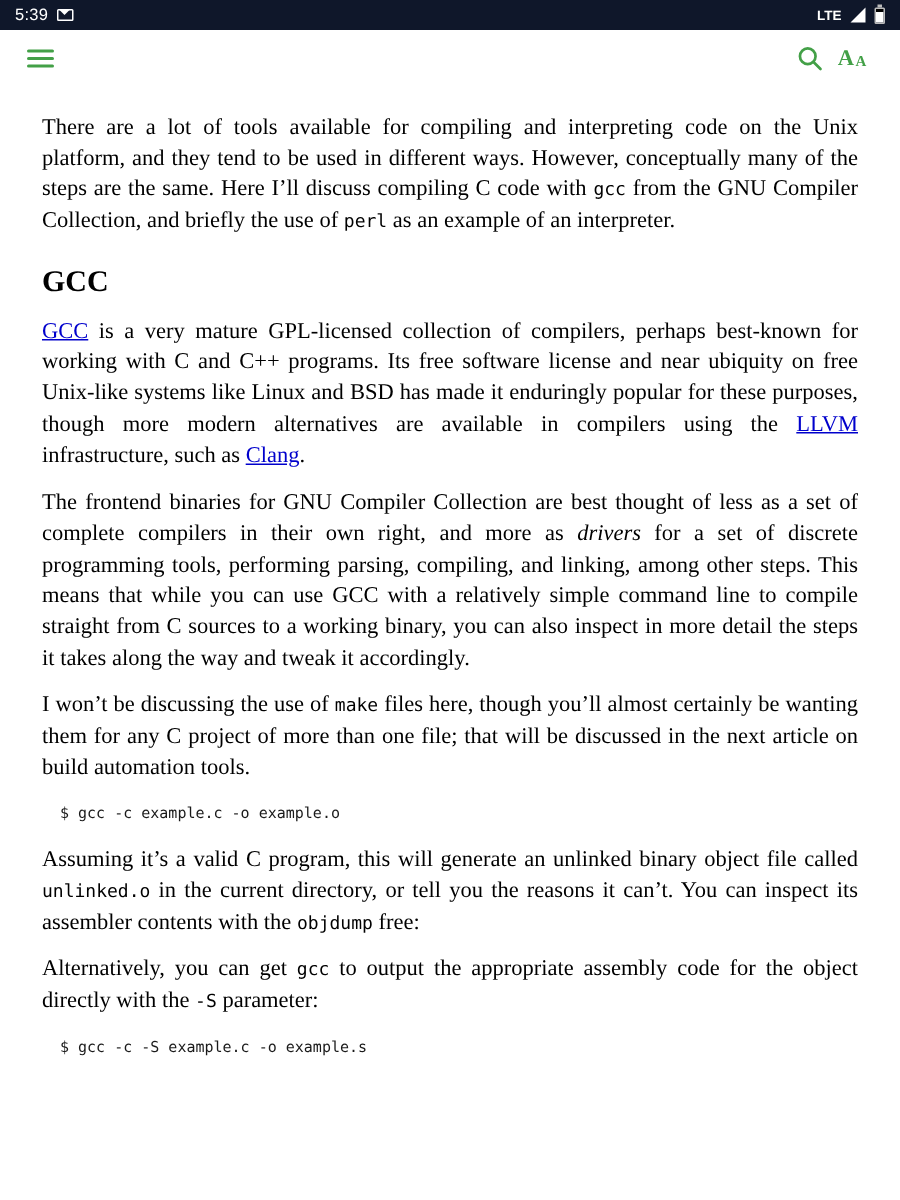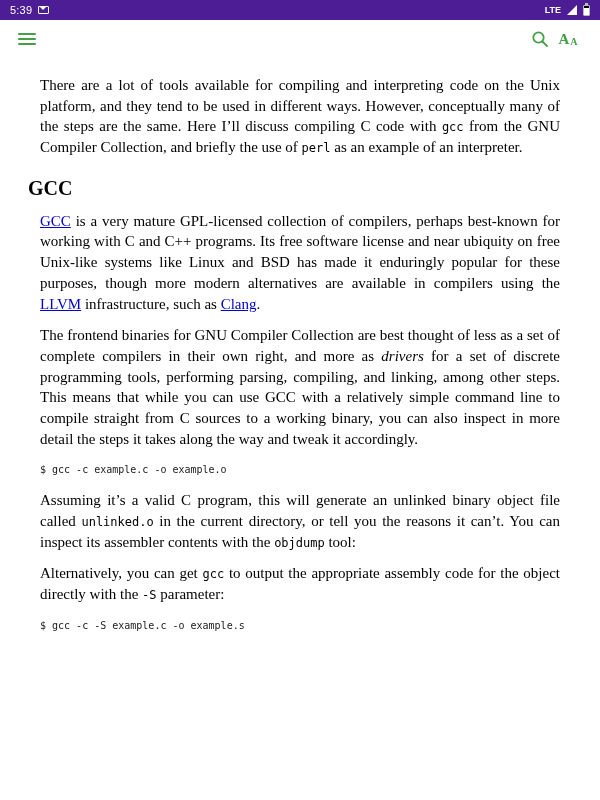--- a/index.html
+++ b/index.html
@@ -1,21 +1,21 @@
 <!DOCTYPE html>
 <html><head>
 <meta charset="utf-8">
 <style>
   * { box-sizing: border-box; margin: 0; padding: 0; }
   html, body { width: 600px; height: 800px; overflow: hidden; background: #fff; }
   body { font-family: "Liberation Serif", serif; color: #000; }
 
   
   .status-bar {
-    height: 20px; background: #4c1d95; color: #fff;
+    height: 20px; background: #0f172a; color: #fff;
     display: flex; justify-content: space-between; align-items: center;
     padding: 0 10px; font: 11px "Liberation Sans", sans-serif;
   }
   .sb-group { display: flex; align-items: center; gap: 6px; }
   .sb-time { letter-spacing: .2px; }
   .envelope { width: 11px; height: 8px; border: 1px solid #fff; position: relative; border-radius: 1px; }
   .envelope::after {
     content: ""; position: absolute; left: 0px; top: -1px;
     border-left: 4.5px solid transparent; border-right: 4.5px solid transparent;
     border-top: 4px solid #fff;
@@ -33,21 +33,21 @@
   .hamburger { width: 18px; display: flex; flex-direction: column; gap: 3px; cursor: pointer; }
   .hamburger span { height: 2px; background: #43a047; border-radius: 1px; }
   .toolbar-spacer { flex: 1; }
   .icon-btn { display: flex; align-items: center; justify-content: center; width: 28px; height: 28px; cursor: pointer; }
   .fmt { color: #43a047; font-family: "Liberation Serif", serif; display: flex; align-items: flex-end; line-height: 1; }
   .fmt .big { font-size: 15px; font-weight: bold; }
   .fmt .small { font-size: 10px; font-weight: bold; margin-left: 1px; }
 
   
   .content { padding: 6px 28px 0 28px; }
-  .content p { font-size: 15px; line-height: 1.38; text-align: justify; margin: 11px 12px; }
+  .content p { font-size: 15px; line-height: 1.38; text-align: justify; margin: 11px 0; }
   .content h2 { font-size: 20px; font-weight: bold; margin: 19px 0 8px 0; }
   .content code { font-family: "DejaVu Sans Mono", monospace; font-size: 12px; }
   .content pre { font-family: "DejaVu Sans Mono", monospace; font-size: 10px; margin: 15px 12px; color: #1a1a1a; white-space: pre; }
   .content a { color: #0000cc; text-decoration: underline; }
   .content em { font-style: italic; }
 </style>
 </head>
 <body>
 
 <div class="status-bar">
@@ -81,17 +81,18 @@
       <span class="small">A</span>
     </span>
   </div>
 </div>
 
 <div class="content">
     <p><span>There are a lot of tools available for compiling and interpreting code on the Unix platform, and they tend to be used in different ways. However, conceptually many of the steps are the same. Here I’ll discuss compiling C code with </span><code>gcc</code><span> from the GNU Compiler Collection, and briefly the use of </span><code>perl</code><span> as an example of an interpreter.</span></p>
     <h2>GCC</h2>
     <p><a href="#">GCC</a><span> is a very mature GPL-licensed collection of compilers, perhaps best-known for working with C and C++ programs. Its free software license and near ubiquity on free Unix-like systems like Linux and BSD has made it enduringly popular for these purposes, though more modern alternatives are available in compilers using the </span><a href="#">LLVM</a><span> infrastructure, such as </span><a href="#">Clang</a><span>.</span></p>
     <p><span>The frontend binaries for GNU Compiler Collection are best thought of less as a set of complete compilers in their own right, and more as </span><em>drivers</em><span> for a set of discrete programming tools, performing parsing, compiling, and linking, among other steps. This means that while you can use GCC with a relatively simple command line to compile straight from C sources to a working binary, you can also inspect in more detail the steps it takes along the way and tweak it accordingly.</span></p>
+    <p><span>I won’t be discussing the use of </span><code>make</code><span> files here, though you’ll almost certainly be wanting them for any C project of more than one file; that will be discussed in the next article on build automation tools.</span></p>
     <pre>$ gcc -c example.c -o example.o</pre>
-    <p><span>Assuming it’s a valid C program, this will generate an unlinked binary object file called </span><code>unlinked.o</code><span> in the current directory, or tell you the reasons it can’t. You can inspect its assembler contents with the </span><code>objdump</code><span> tool:</span></p>
+    <p><span>Assuming it’s a valid C program, this will generate an unlinked binary object file called </span><code>unlinked.o</code><span> in the current directory, or tell you the reasons it can’t. You can inspect its assembler contents with the </span><code>objdump</code><span> free:</span></p>
     <p><span>Alternatively, you can get </span><code>gcc</code><span> to output the appropriate assembly code for the object directly with the </span><code>-S</code><span> parameter:</span></p>
     <pre>$ gcc -c -S example.c -o example.s</pre>
   </div>
 
 </body></html>

